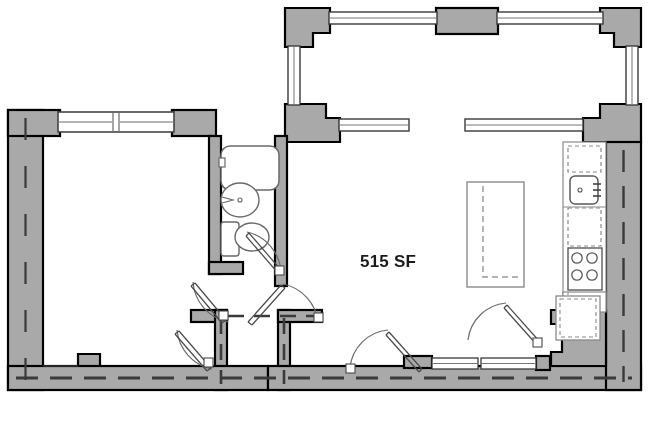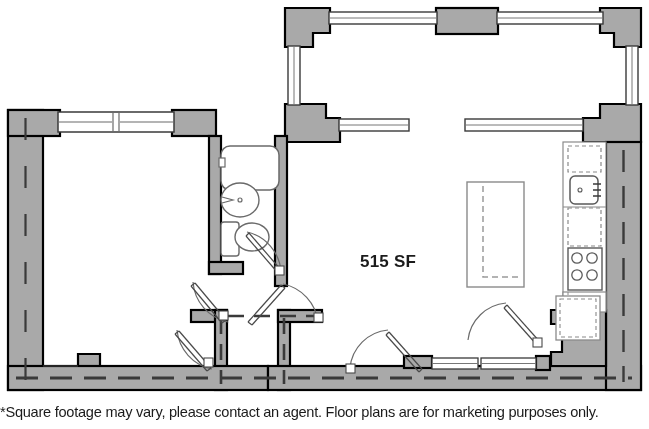--- a/index.html
+++ b/index.html
@@ -280,15 +280,14 @@
     </g>
 
     <g fill="none" stroke="#4a4a4a" stroke-width="1">
       <line x1="43" y1="366" x2="78" y2="366"></line>
     </g>
 
   </svg>
 
   <div id="sf-label">515 SF</div>
 
-  <div id="disclaimer">*Square footage may vary, please contact an agent. Floor plans are for marketing purposes only.</div>
 
 </div>
 
 </body></html>

